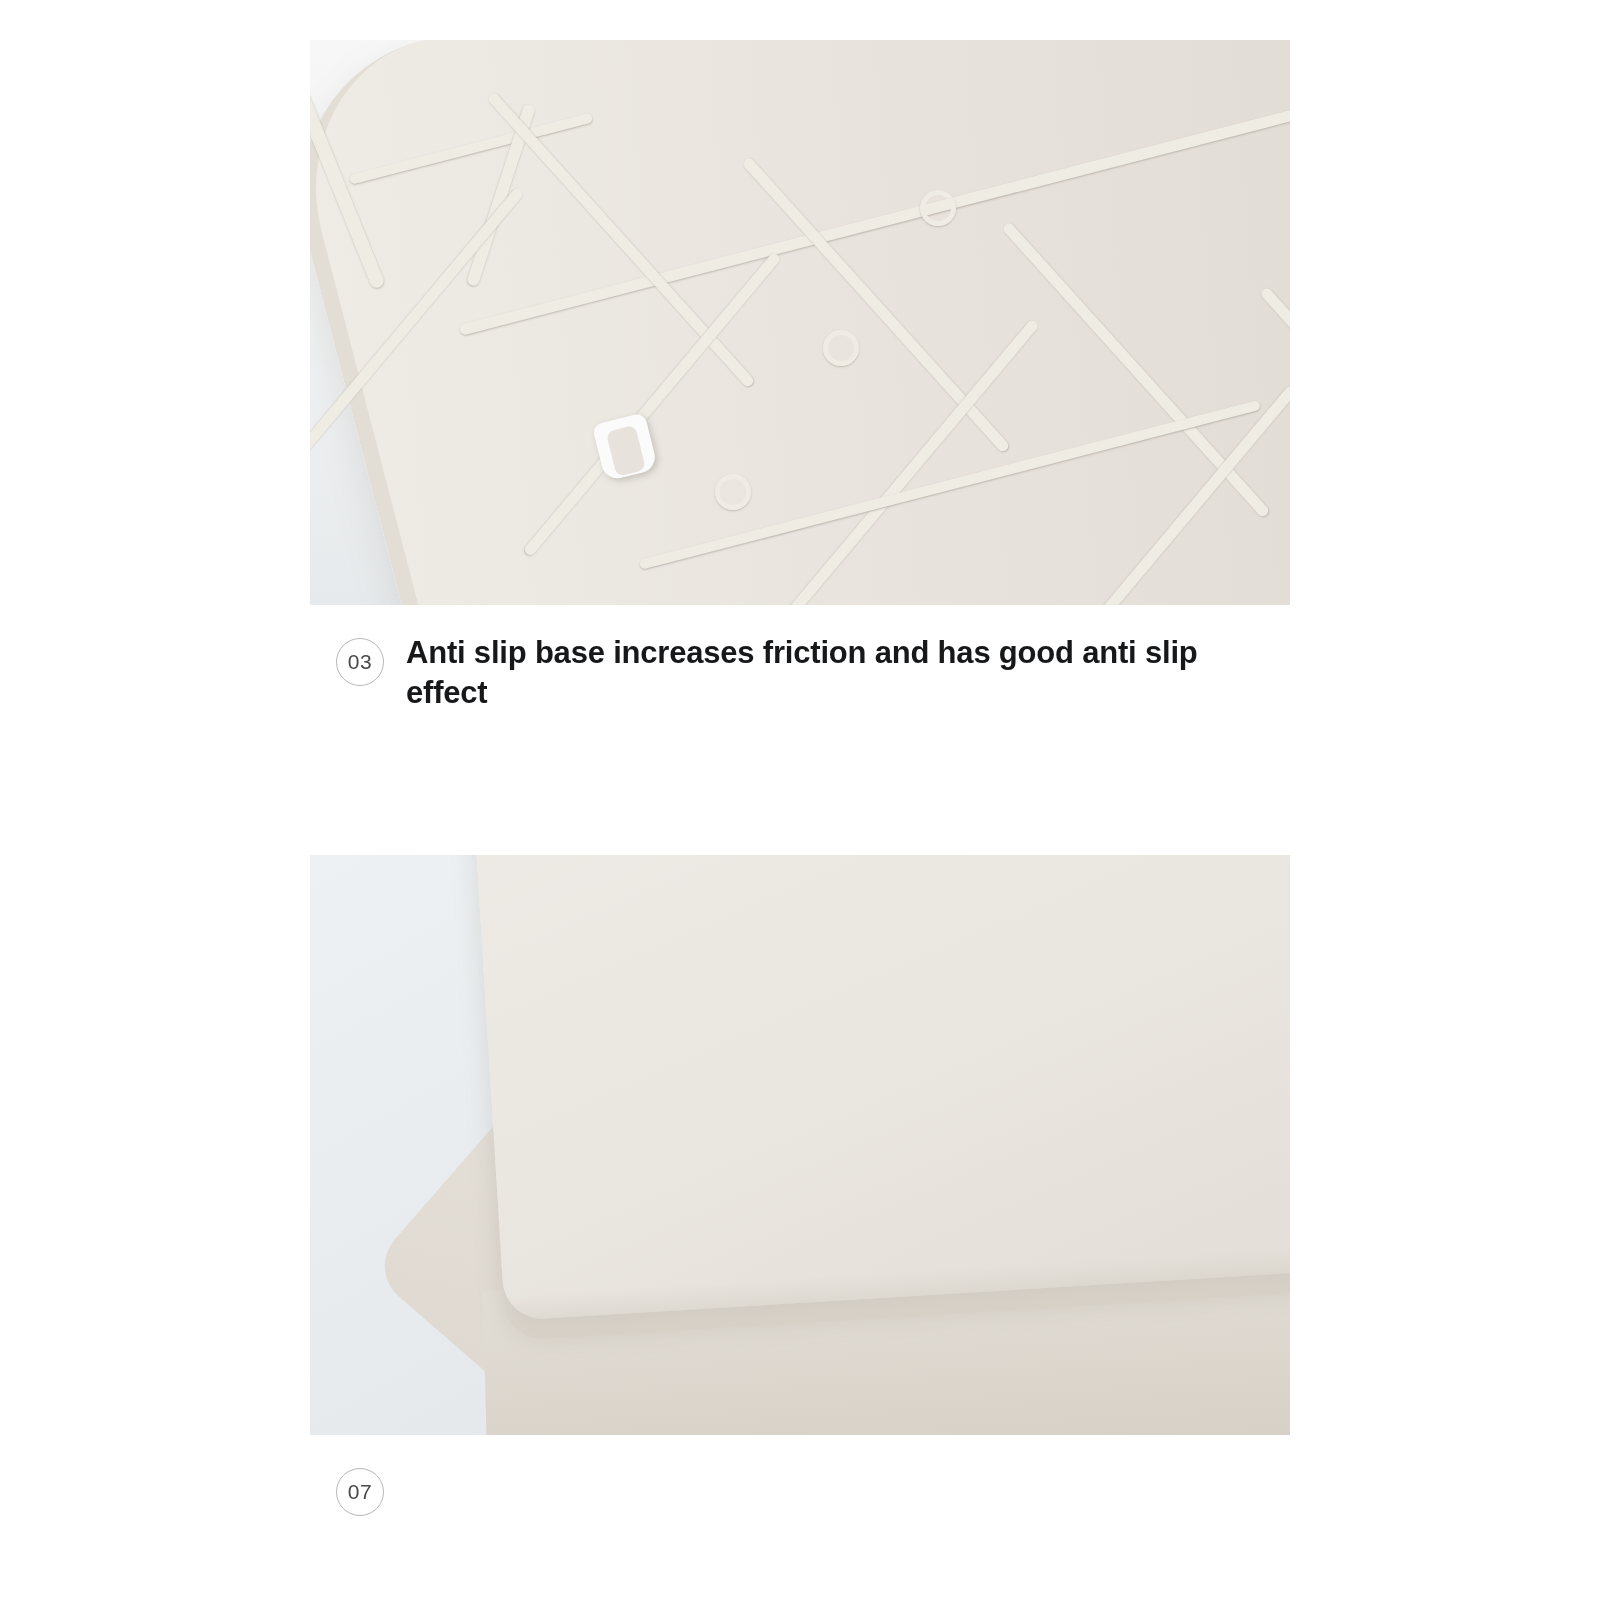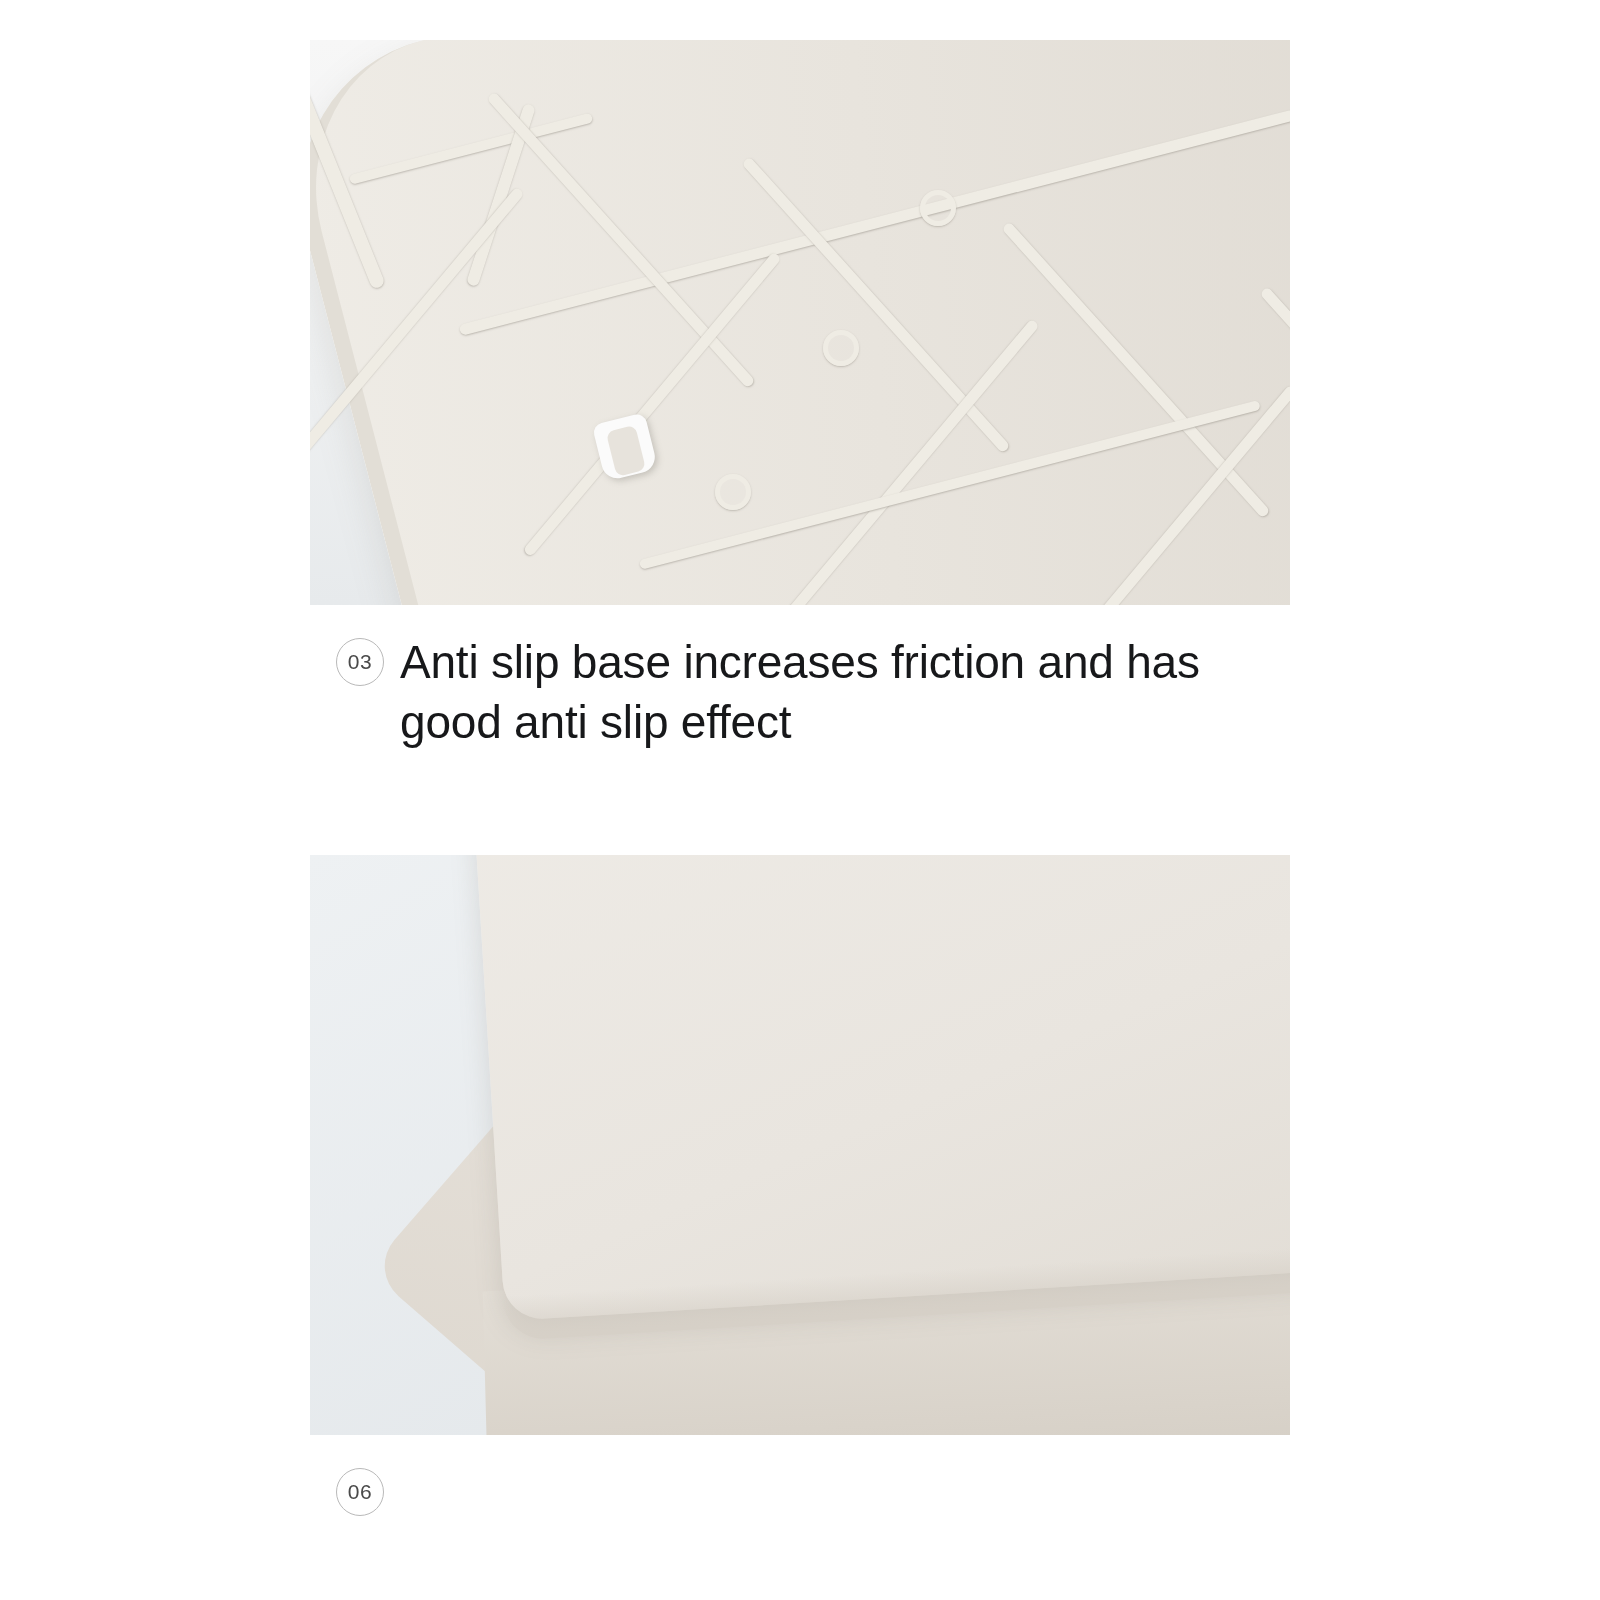--- a/index.html
+++ b/index.html
@@ -48,23 +48,23 @@
     border: 1.6px solid #b9b9b9;
     border-radius: 50%;
     color: #4a4a4a;
     font-size: 21px;
     line-height: 46px;
     text-align: center;
     margin-top: 5px;
     letter-spacing: 0.5px;
   }
   .caption-text {
-    margin-left: 16px;
-    font-size: 46px;
-    font-weight: normal;
+    margin-left: 22px;
+    font-size: 31px;
+    font-weight: bold;
     line-height: 1.30;
     color: #17181a;
     letter-spacing: -0.2px;
     max-width: 860px;
   }
 
   
   #photo-one {
     height: 565px;
     background: linear-gradient(112deg, #f3f2f0 0%, #eceae6 35%, #e6e2dc 100%);
@@ -230,17 +230,17 @@
 
     <div class="photo" id="photo-two">
       <div class="bg-corner"></div>
       <div class="underside"></div>
       <div class="side-wall"></div>
       <div class="corner-top"></div>
       <div class="corner-edge"></div>
     </div>
 
     <div class="caption">
-      <div class="num-badge">06</div>
+      <div class="num-badge">07</div>
     </div>
   </div>
 
 </div>
 
 </body></html>

